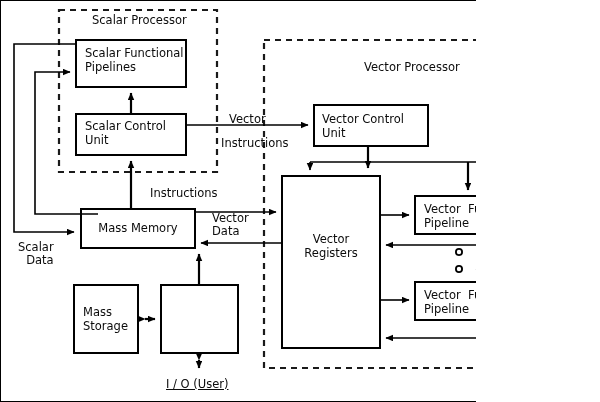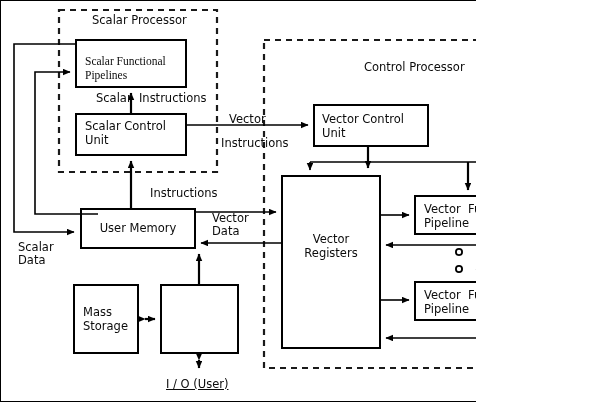--- a/index.html
+++ b/index.html
@@ -134,42 +134,41 @@
       <path d="M523,298 L545,298 L545,338 L386,338" fill="none" stroke="#000" stroke-width="1.6" marker-end="url(#ah)"></path>
     </g>
 
     <g>
       <circle cx="459" cy="252" r="3.1" fill="none" stroke="#000" stroke-width="1.8"></circle>
       <circle cx="459" cy="269" r="3.1" fill="none" stroke="#000" stroke-width="1.8"></circle>
     </g>
   </svg>
 
   <div class="lbl" style="left:92px;top:14px;">Scalar Processor</div>
-  <div class="lbl" style="left:364px;top:61px;">Control Processor</div>
+  <div class="lbl" style="left:364px;top:61px;">Vector Processor</div>
 
-  <div class="boxlbl" style="left:85px;top:54px;font-family:Liberation Serif, serif;">Scalar Functional
+  <div class="boxlbl" style="left:85px;top:46px;">Scalar Functional
 Pipelines</div>
   <div class="boxlbl" style="left:85px;top:119px;">Scalar Control
 Unit</div>
-  <div class="boxlbl ctr" style="left:81px;top:221px;width:114px;">User Memory</div>
+  <div class="boxlbl ctr" style="left:81px;top:221px;width:114px;">Mass Memory</div>
   <div class="boxlbl" style="left:83px;top:305px;">Mass
 Storage</div>
   <div class="boxlbl" style="left:322px;top:112px;">Vector Control
 Unit</div>
   <div class="boxlbl ctr" style="left:282px;top:232px;width:98px;">Vector
 Registers</div>
   <div class="boxlbl" style="left:424px;top:202px;">Vector  Function
 Pipeline</div>
   <div class="boxlbl" style="left:424px;top:288px;">Vector  Function
 Pipeline</div>
 
-  <div class="lbl" style="left:96px;top:92px;">Scalar  Instructions</div>
   <div class="lbl" style="left:229px;top:113px;">Vector</div>
   <div class="lbl" style="left:221px;top:137px;">Instructions</div>
   <div class="lbl" style="left:150px;top:187px;">Instructions</div>
   <div class="lbl" style="left:212px;top:212px;">Vector
 Data</div>
-  <div class="lbl" style="left:18px;top:241px;">Scalar
+  <div class="lbl" style="left:18px;top:241px;text-align:right;">Scalar
 Data</div>
   <div class="lbl" style="left:494px;top:133px;">Control</div>
   <div class="lbl" style="left:166px;top:378px;text-decoration:underline;">I / O (User)</div>
 
 </div>
 
 </body></html>

